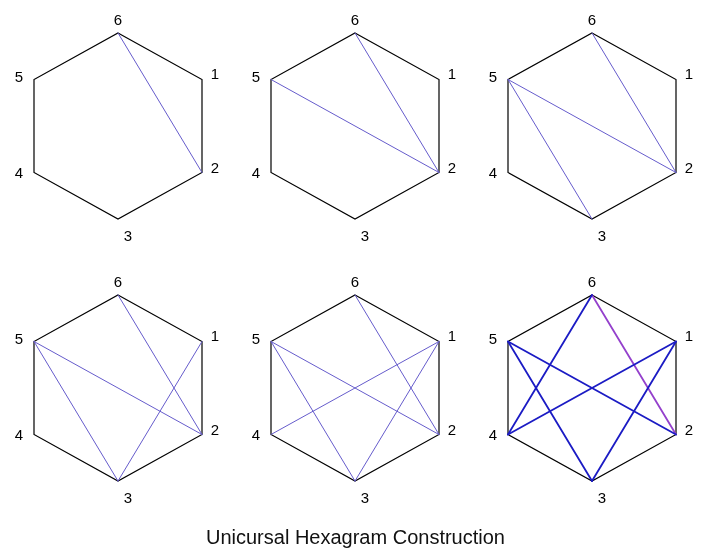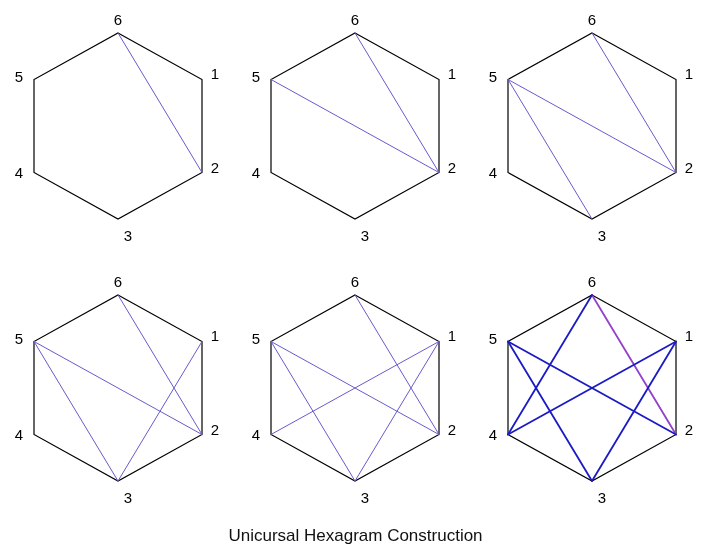--- a/index.html
+++ b/index.html
@@ -23,21 +23,21 @@
     row-gap: 12px;
     width: 711px;
   }
   .panel {
     width: 237px;
     height: 250px;
   }
   .panel svg { display: block; }
   .title {
     text-align: center;
-    font-size: 17px;
+    font-size: 20px;
     color: #111111;
     margin-top: 10px;
     font-weight: normal;
   }
 </style>
 </head>
 <body>
 
 <div class="page">
   <div class="grid">

